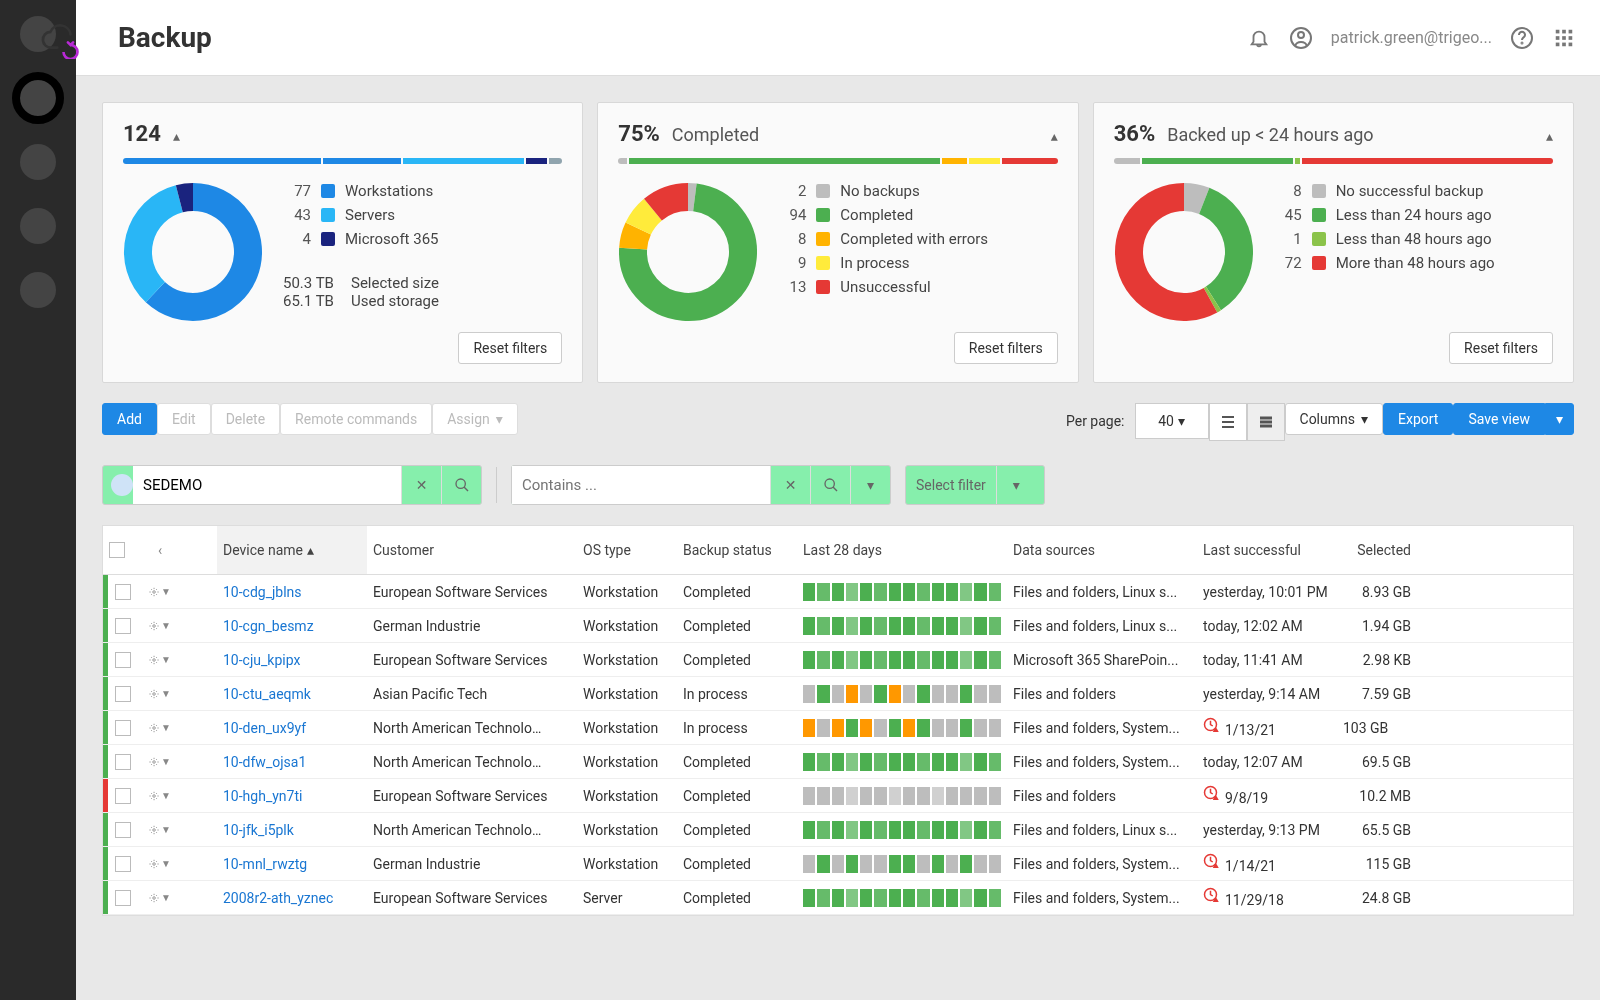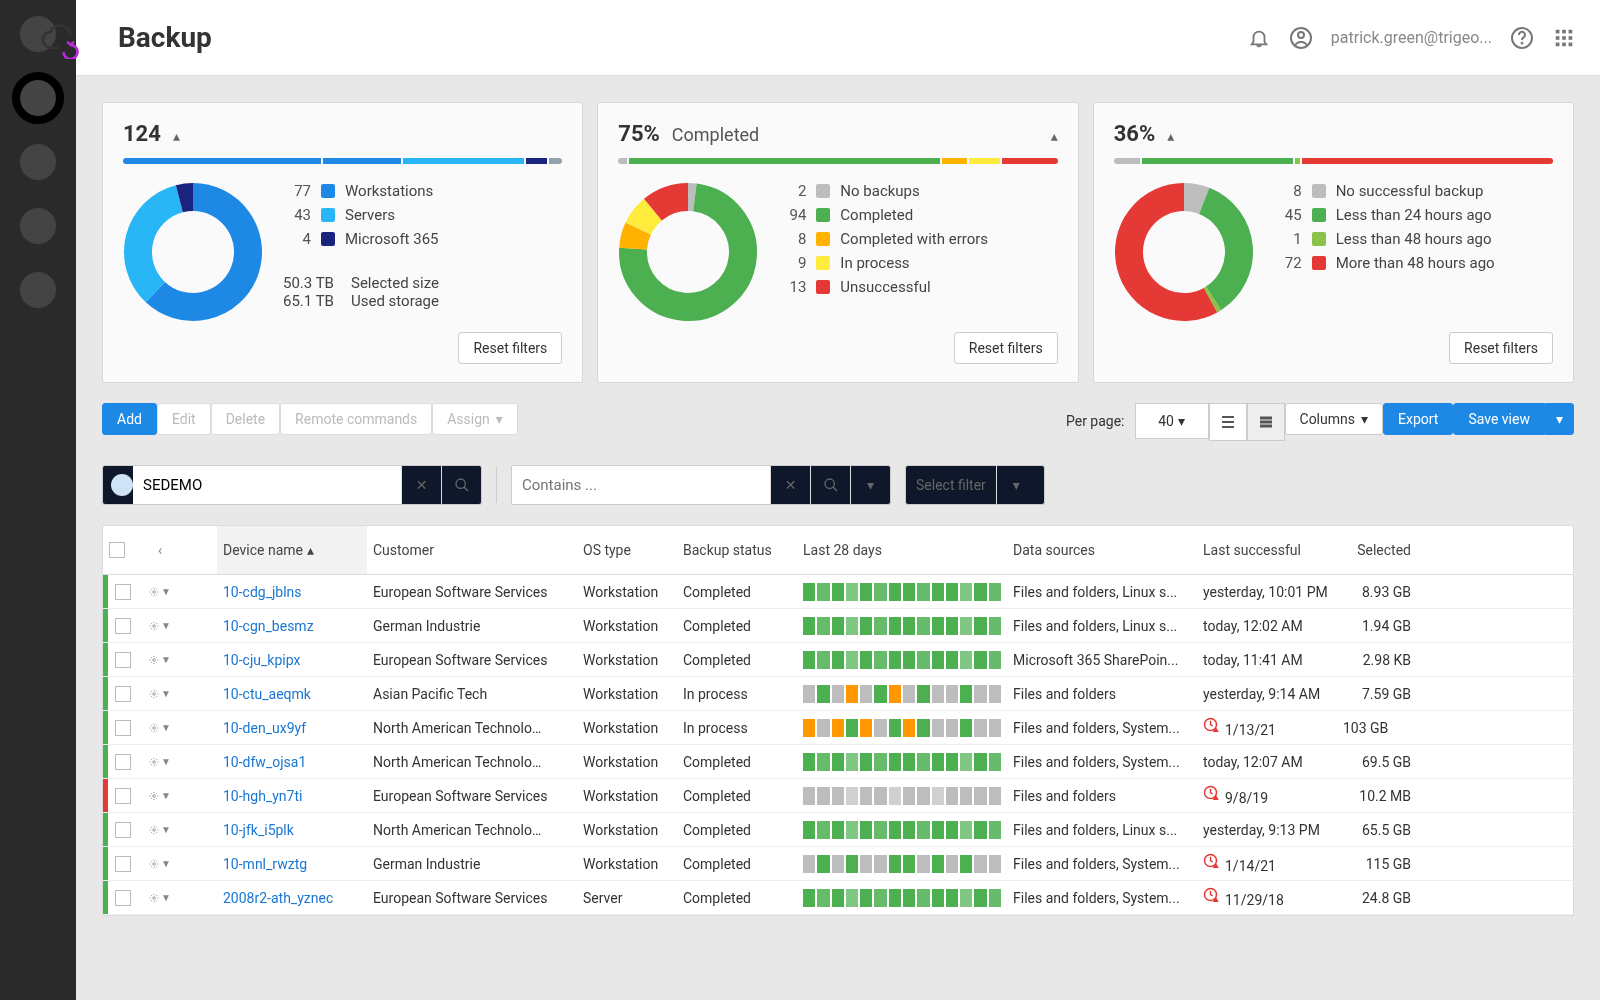--- a/index.html
+++ b/index.html
@@ -37,21 +37,21 @@
 .stats .n{width:58px}
 .cardfoot{text-align:right;margin-top:10px}
 .btn{display:inline-flex;align-items:center;gap:6px;border:1px solid #ccc;background:#fff;padding:7px 14px;border-radius:3px;cursor:pointer;font-size:14px;color:#333}
 .btn.primary{background:#1e88e5;color:#fff;border-color:#1e88e5}
 .btn.ghost{color:#bbb;border-color:#ddd}
 .toolbar{display:flex;align-items:flex-start;}
 .toolbar .sep{flex:1}
 .iconsq{width:38px;height:38px;border:1px solid #ccc;background:#fff;display:flex;align-items:center;justify-content:center;cursor:pointer}
 .iconsq.active{background:#eee}
 .filterrow{display:flex;align-items:center;gap:14px;margin-top:4px}
-.searchgrp{display:flex;border:1px solid #ccc;border-radius:3px;background:#0f172a;align-items:center;height:40px}
+.searchgrp{display:flex;border:1px solid #ccc;border-radius:3px;background:#86efac;align-items:center;height:40px}
 .searchgrp input{border:none;outline:none;padding:0 10px;font-size:15px;flex:1;min-width:0;height:100%}
 .searchgrp .ico{width:40px;height:100%;display:flex;align-items:center;justify-content:center;border-left:1px solid #ddd;color:#666;cursor:pointer}
 .avatar-mini{width:22px;height:22px;border-radius:50%;background:#cfe3f7;margin-left:8px;flex-shrink:0}
 .table{background:#fff;border:1px solid #ddd;border-top:none}
 .thead,.trow{display:grid;grid-template-columns:40px 34px 40px 150px 210px 100px 120px 210px 190px 140px 80px;align-items:center;height:34px;font-size:14px}
 .thead{height:50px;border-bottom:1px solid #ddd;background:#fff;color:#444;border-top:1px solid #ddd}
 .thead .th{padding:0 6px;display:flex;align-items:center;gap:4px}
 .thead .sorted{background:#f2f2f2;height:100%}
 .trow{border-bottom:1px solid #eee;position:relative}
 .trow .stripe{position:absolute;left:0;top:0;bottom:0;width:5px}
@@ -224,20 +224,21 @@
                   <span class="sw" style="background:#e53935"></span>
                   <span class="t">Unsuccessful</span>
                 </div>
               </div>
     </div>
     <div class="cardfoot"><button class="btn">Reset filters</button></div>
   </div>
   <div class="card">
     <div class="cardhead">
       <span class="big">36%</span>
+      <span class="label">Backed up &lt; 24 hours ago</span>
       <span class="caret">▴</span>
     </div>
     <div class="progbar">
               <span style="background:#bdbdbd;flex:6"></span>
               <span style="background:#4caf50;flex:35"></span>
               <span style="background:#8bc34a;flex:1"></span>
               <span style="background:#e53935;flex:58"></span>
             </div>
     <div class="cardbody">
       <svg class="donut" viewBox="0 0 140 140">

